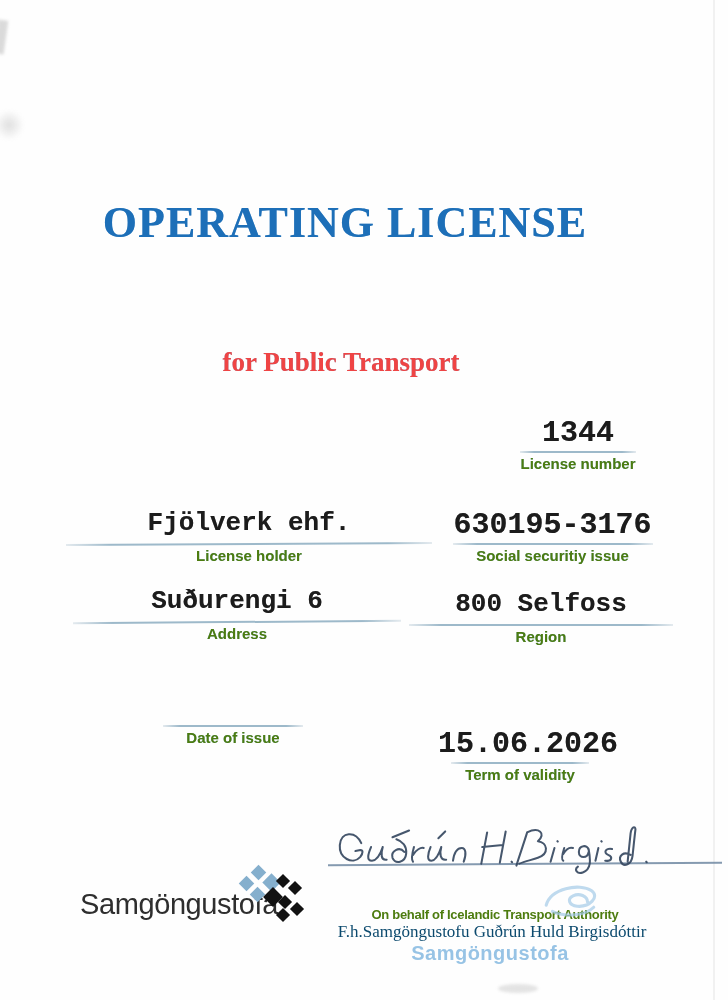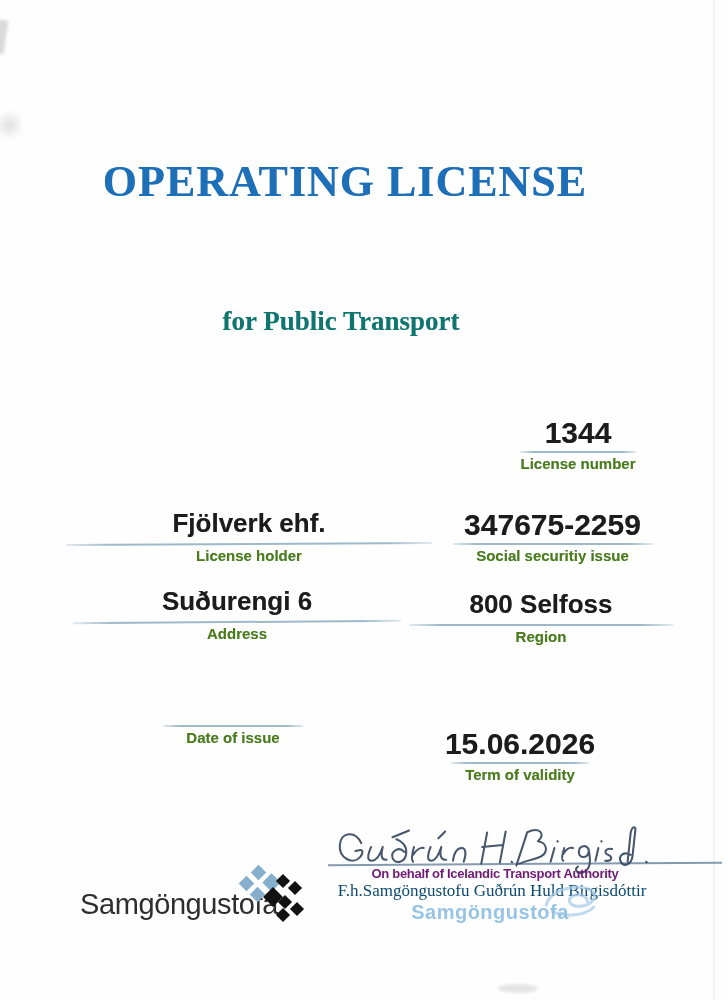--- a/index.html
+++ b/index.html
@@ -3,39 +3,39 @@
 <meta charset="utf-8">
 <style>
   html,body{margin:0;padding:0;}
   body{
     width:728px;height:1000px;position:relative;overflow:hidden;
     background:#fefefe;
     font-family:"Liberation Sans", sans-serif;
   }
   .abs{position:absolute;}
   .serif{font-family:"Liberation Serif", serif;}
-  .center{text-align:center;}
+  .center{text-align:center;margin-top:41px;}
 
   
   .doc-title{
     left:0;top:156px;width:690px;
     font-size:44px;font-weight:700;color:#1d6fb8;
     letter-spacing:1px;
     text-shadow:0 0 .6px rgba(29,111,184,.55);
   }
   .doc-subtitle{
     left:0;top:303px;width:682px;
-    font-size:27px;font-weight:700;color:#0f766e;line-height:36px;
+    font-size:27px;font-weight:700;color:#ef4444;line-height:36px;
     text-shadow:0 0 .5px rgba(29,116,189,.5);
   }
 
   
   .field{position:absolute;}
   .field .value{
-    font-family:Liberation Sans, sans-serif;
+    font-family:Liberation Mono, monospace;
     font-weight:700;color:#1c1c1c;text-align:center;white-space:nowrap;
     text-shadow:0 0 .6px rgba(0,0,0,.45);
   }
   .field .rule{
     height:2px;background:linear-gradient(90deg,rgba(150,175,192,.25),#9db9ca 12%,#9db9ca 88%,rgba(150,175,192,.25));
     margin:1px auto 2px auto;
   }
   .field .label{
     font-size:15px;font-weight:700;color:#4d7c0f;text-align:center;white-space:nowrap;
     text-shadow:0 0 .4px rgba(31,128,210,.5);
@@ -43,21 +43,21 @@
   .v34{font-size:26px;line-height:38px;}
   .v30{font-size:30px;line-height:34px;}
 
   
   .sig-line{
     left:328px;top:863px;width:394px;height:2px;
     background:#7088a2;opacity:.85;transform:rotate(-.35deg);
   }
   .on-behalf{
     left:330px;top:866px;width:330px;
-    font-size:13px;font-weight:700;color:#701a75;letter-spacing:-.3px;
+    font-size:13px;font-weight:700;color:#4d7c0f;letter-spacing:-.3px;
   }
   .fh-line{
     left:314px;top:881px;width:356px;
     font-family:"Liberation Serif", serif;
     font-size:17px;color:#0c4a6e;font-weight:400;
   }
   .stamp-text{
     left:330px;top:901px;width:320px;
     font-size:20px;font-weight:700;color:#8fbfe3;letter-spacing:.5px;
     opacity:.92;filter:blur(.3px);
@@ -110,21 +110,21 @@
   <div class="label">License number</div>
 </div>
 
 <div class="field" style="left:65px;top:504px;width:368px;">
   <div class="value v34">Fjölverk ehf.</div>
   <div class="rule" style="width:366px;transform:rotate(-.3deg);"></div>
   <div class="label">License holder</div>
 </div>
 
 <div class="field" style="left:450px;top:508px;width:205px;">
-  <div class="value v30">347675-2259</div>
+  <div class="value v30">630195-3176</div>
   <div class="rule" style="width:200px;"></div>
   <div class="label">Social securitiy issue</div>
 </div>
 
 <div class="field" style="left:72px;top:582px;width:330px;">
   <div class="value v34">Suðurengi 6</div>
   <div class="rule" style="width:328px;transform:rotate(-.4deg);"></div>
   <div class="label">Address</div>
 </div>
 

